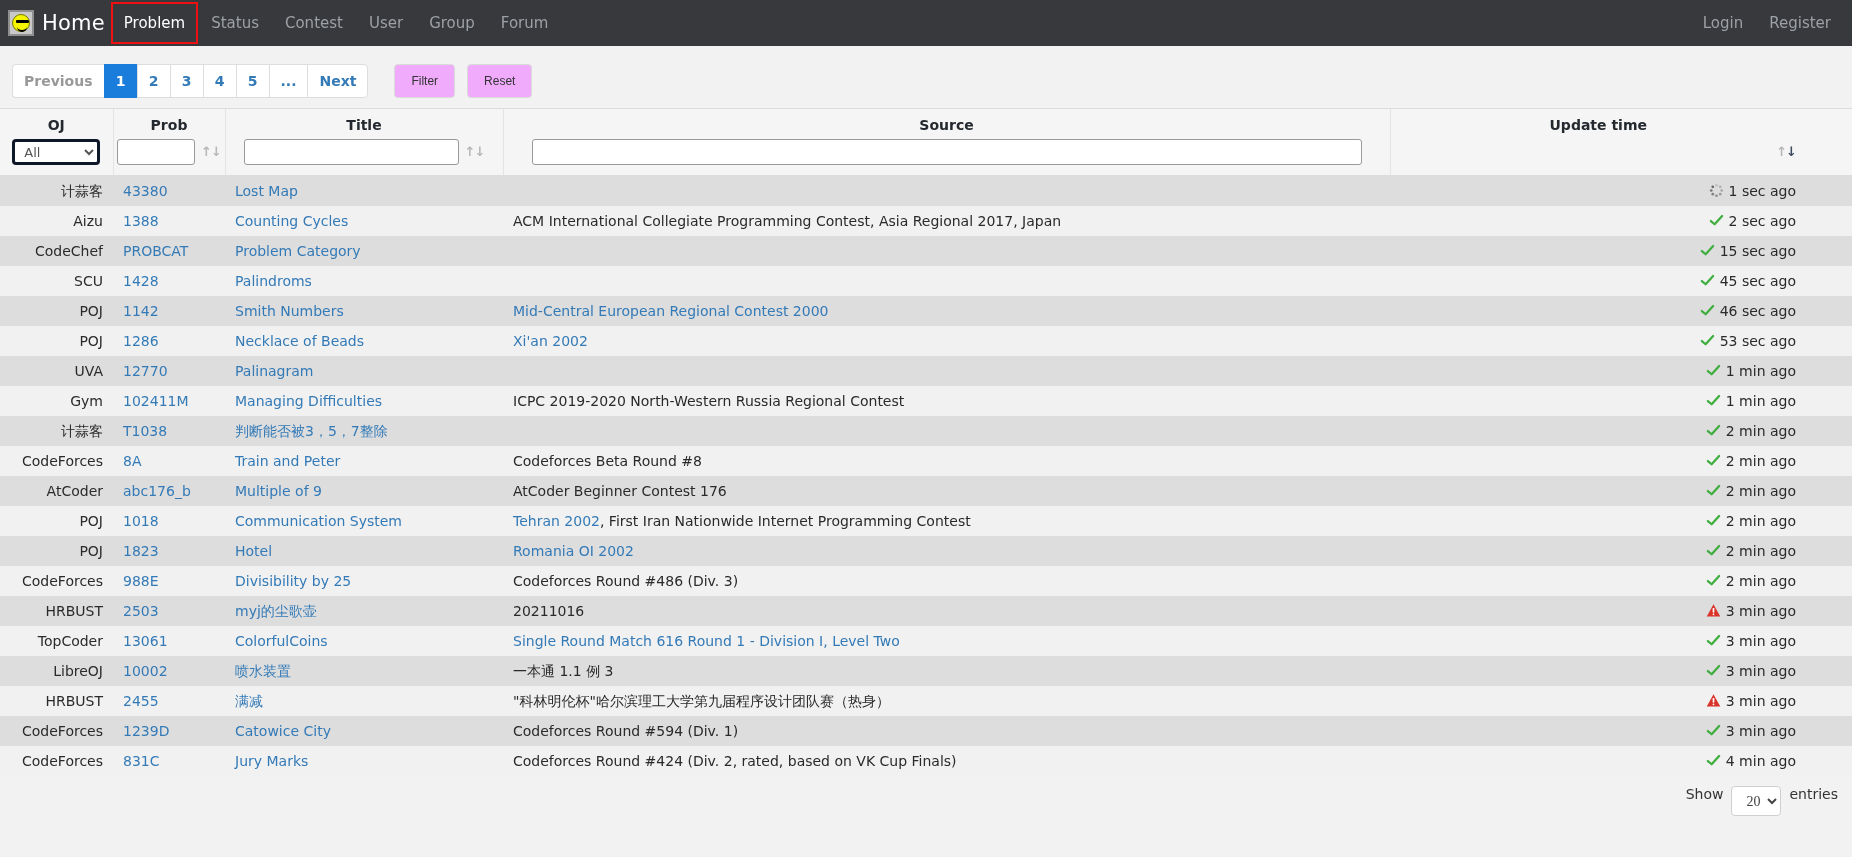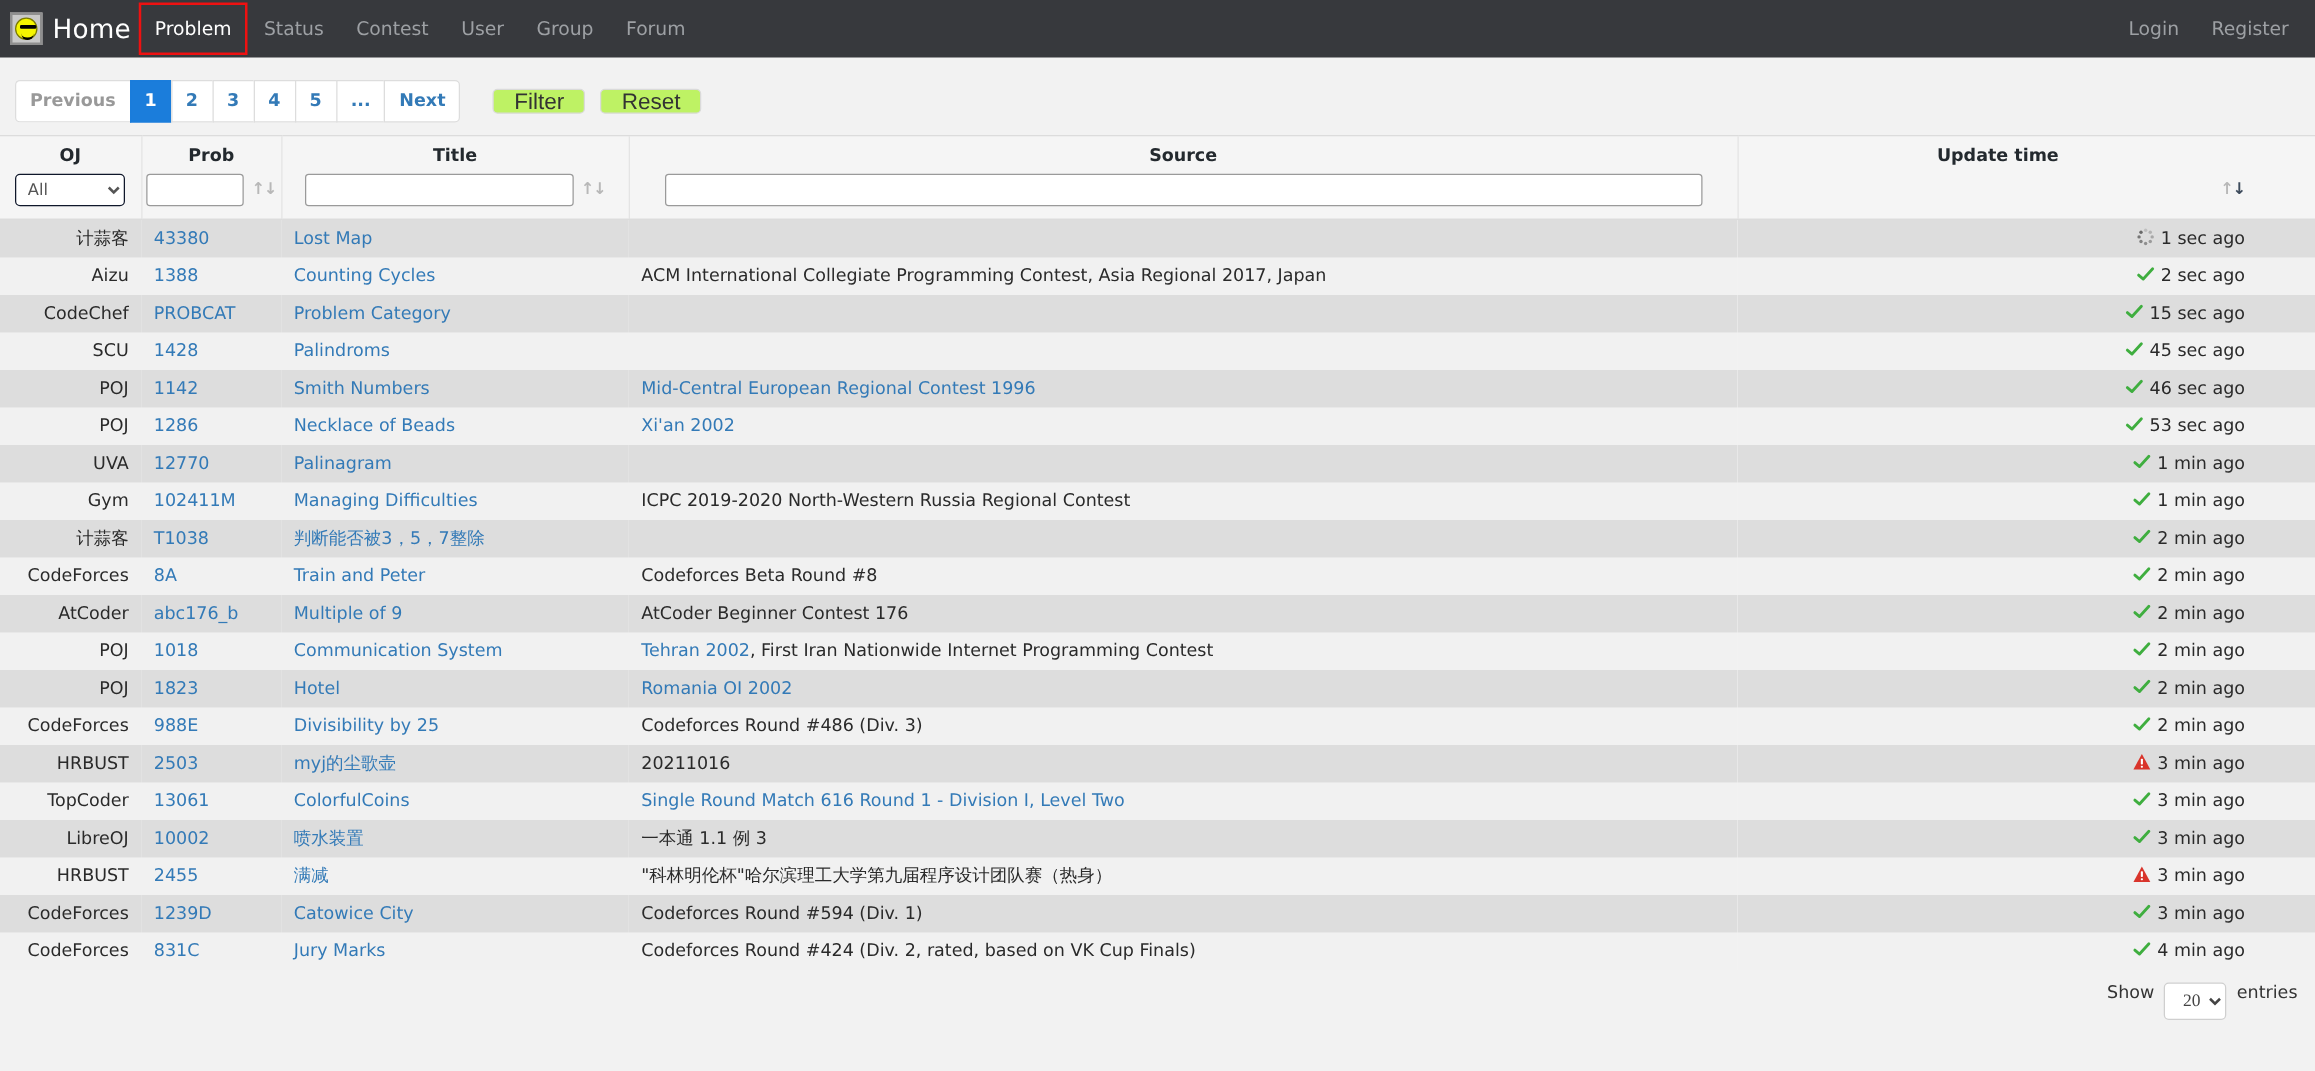--- a/index.html
+++ b/index.html
@@ -97,28 +97,28 @@
     cursor: pointer;
     font-weight: bold;
   }
   .pg:first-child { border-radius: 4px 0 0 4px; }
   .pg:last-child { border-radius: 0 4px 4px 0; border-right: 1px solid #ddd; }
   .pg.disabled { color: #999; cursor: default; }
   .pg.active { background: #1b7ddb; border-color: #1b7ddb; color: #fff; }
 
   .btn-group { display: flex; gap: 12px; }
   .btn {
-    height: 20px;
+    height: 34px;
     padding: 0 16px;
     display: flex; align-items: center; justify-content: center;
     border: 1px solid #dadada;
     border-radius: 4px;
-    background: #bef264;
+    background: #f0abfc;
     color: #333;
-    font-size: 18px;
+    font-size: 12px;
     cursor: pointer;
   }
 
   
   .table-wrap { padding: 0; }
   table.ptable {
     width: 1852px;
     border-collapse: collapse;
     table-layout: fixed;
   }
@@ -146,21 +146,21 @@
     background: #fff;
     font-size: 13px;
     padding: 0 6px;
     color: #444;
     font-family: "DejaVu Sans", "Liberation Sans", sans-serif;
     outline: none;
   }
   .fselect {
     height: 26px;
     width: 88px;
-    border: 1px solid #0f172a;
+    border: 3px solid #0f172a;
     border-radius: 4px;
     background: #fff;
     font-size: 13px;
     padding: 0 5px;
     color: #555;
     font-family: "DejaVu Sans", "Liberation Sans", sans-serif;
     outline: none;
   }
   .sortarrows {
     font-size: 13px;
@@ -345,21 +345,21 @@
           <td class="c-title"><a class="lnk">Palindroms</a></td>
           <td class="c-source"></td>
           <td class="c-time"><span class="status-ico ico-check"><svg width="15" height="15" viewBox="0 0 16 16">
                 <path d="M2 8.6 L6 12 L14 3.2" fill="none" stroke="#3fae3f" stroke-width="2.4" stroke-linecap="round" stroke-linejoin="round"></path>
               </svg></span><span>45 sec ago</span></td>
         </tr>
         <tr>
           <td class="c-oj">POJ</td>
           <td class="c-prob"><a class="lnk">1142</a></td>
           <td class="c-title"><a class="lnk">Smith Numbers</a></td>
-          <td class="c-source"><a class="lnk">Mid-Central European Regional Contest 1996</a></td>
+          <td class="c-source"><a class="lnk">Mid-Central European Regional Contest 2000</a></td>
           <td class="c-time"><span class="status-ico ico-check"><svg width="15" height="15" viewBox="0 0 16 16">
                 <path d="M2 8.6 L6 12 L14 3.2" fill="none" stroke="#3fae3f" stroke-width="2.4" stroke-linecap="round" stroke-linejoin="round"></path>
               </svg></span><span>46 sec ago</span></td>
         </tr>
         <tr>
           <td class="c-oj">POJ</td>
           <td class="c-prob"><a class="lnk">1286</a></td>
           <td class="c-title"><a class="lnk">Necklace of Beads</a></td>
           <td class="c-source"><a class="lnk">Xi'an 2002</a></td>
           <td class="c-time"><span class="status-ico ico-check"><svg width="15" height="15" viewBox="0 0 16 16">

